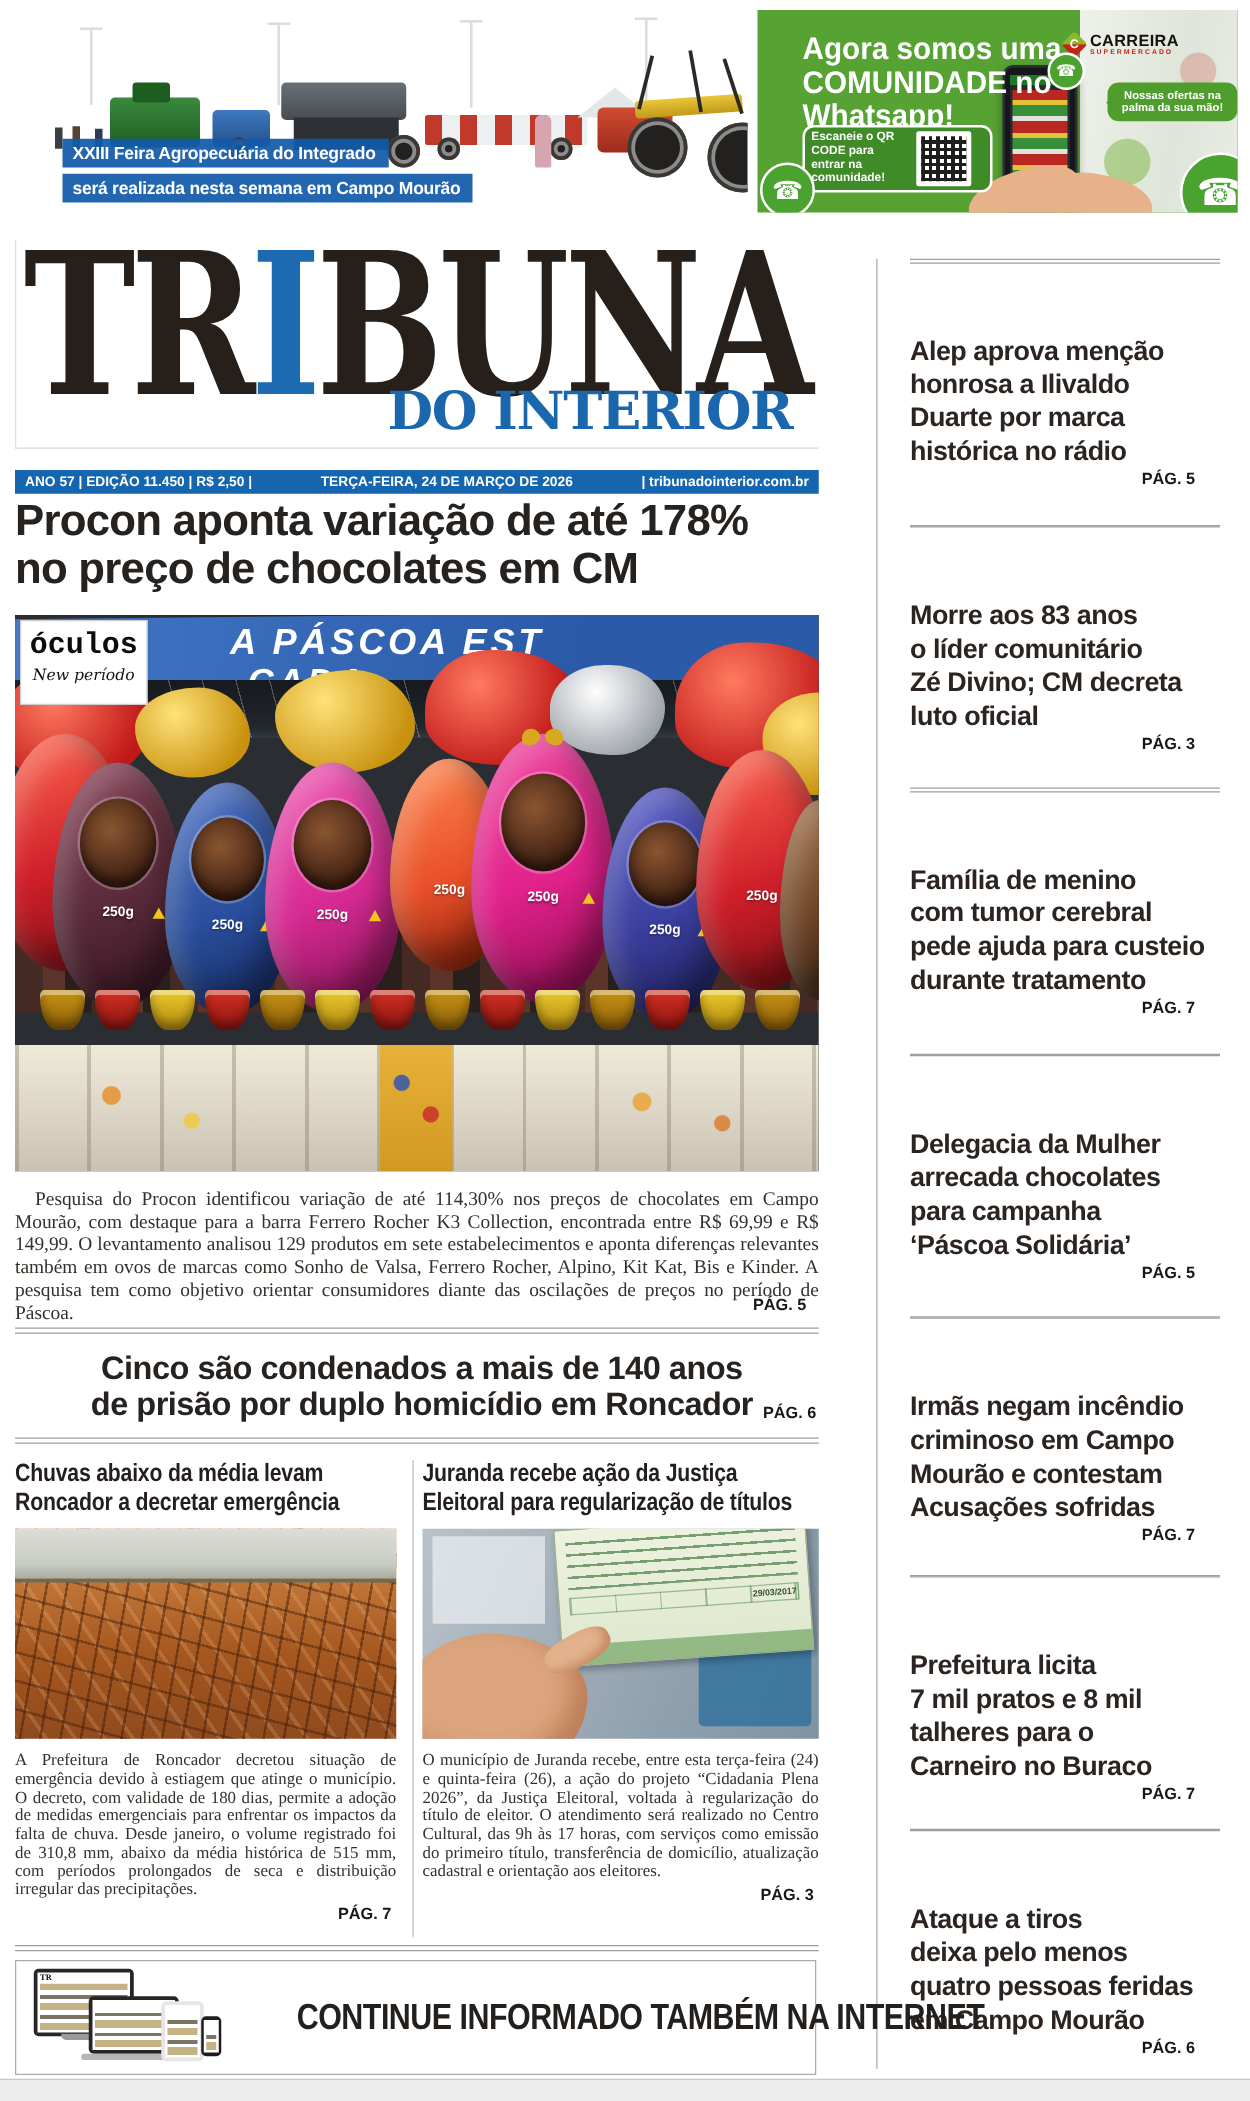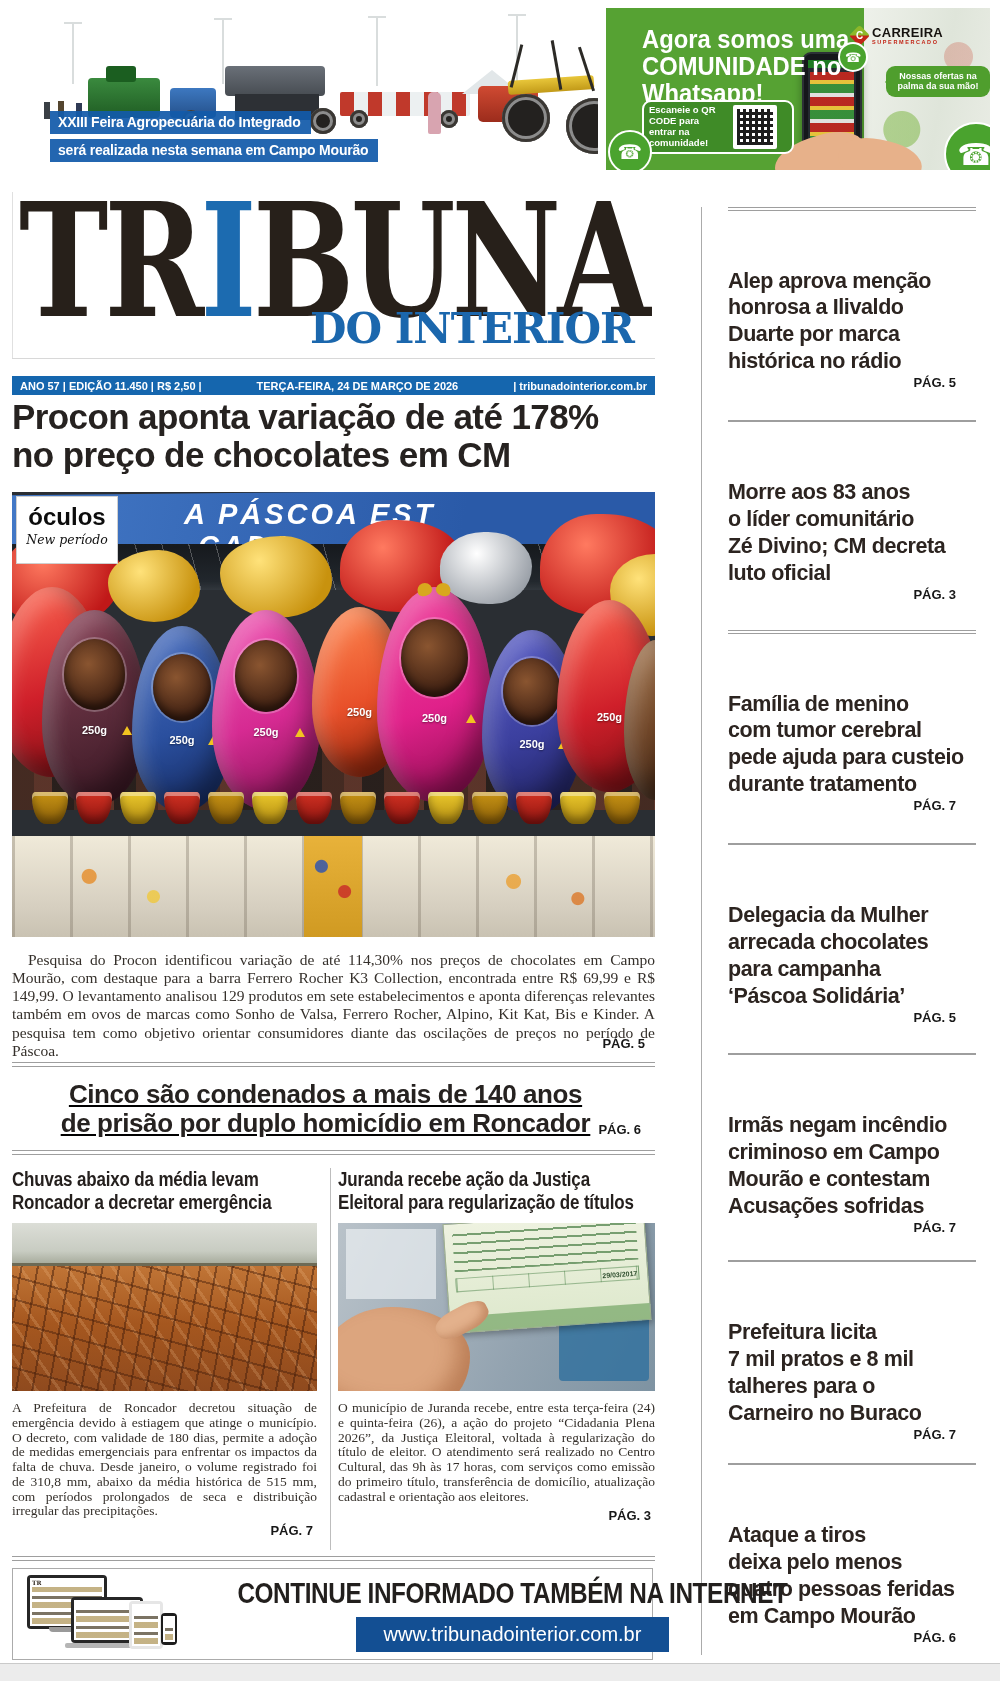--- a/index.html
+++ b/index.html
@@ -124,31 +124,31 @@
   .bow::after { right:0; transform:rotate(22deg); }
   .cups { position:absolute; left:-6px; top:300px; width:660px; display:flex; justify-content:center; }
   .cup { width:36px; height:32px; margin:0 4px; flex:0 0 auto;
     border-radius:4px 4px 46% 46% / 6px 6px 100% 100%;
     box-shadow:inset 0 4px 0 rgba(255,255,255,.4), inset 0 -6px 8px rgba(0,0,0,.35); }
   .cup.gold { background:linear-gradient(#c89414,#8a5e08); }
   .cup.red { background:linear-gradient(#d23122,#8d1410); }
   .cup.yellow { background:linear-gradient(#ecc92c,#b08a10); }
   .oculos { position:absolute; left:4px; top:4px; width:102px; height:68px; background:#fff;
     border:1px solid #cfcfcf; text-align:center; box-sizing:border-box; padding-top:8px; }
-  .oculos-main { font-family:Liberation Sans, sans-serif; font-weight:bold; font-size:24px; color:#0c0c0c; line-height:1; }
+  .oculos-main { font-family:Liberation Mono, monospace; font-weight:bold; font-size:24px; color:#0c0c0c; line-height:1; }
   .oculos-sub { font-family:"DejaVu Serif", serif; font-style:italic; font-size:12.5px; color:#111; margin-top:3px; }
 
   .lead-body { left:12px; top:951px; width:643px; font-family:"Liberation Serif", serif;
     font-size:15.5px; line-height:1.17; color:#35302b; text-align:justify; text-indent:16px; }
   .pag { font-weight:bold; font-size:13px; color:#171717; font-family:"Liberation Sans", sans-serif; }
 
   .sep { height:3px; border-top:1px solid #9e9e9e; border-bottom:1px solid #9e9e9e; }
 
   
-  .center-story { left:4px; top:1080px; width:643px;text-decoration:underline; }
+  .center-story { left:16px; top:1080px; width:643px; }
   .center-h { text-align:center; font-weight:bold; font-size:26px; line-height:1.1; color:#262220; letter-spacing:-.4px; }
 
   
   .col { top:1168px; }
   .col-h { font-weight:bold; font-size:20px; line-height:1.16; color:#241f1d;
     transform:scaleX(.85); transform-origin:left top; letter-spacing:-.2px; }
   .col-photo { margin-top:9px; height:168px; position:relative; overflow:hidden; }
   .col-body { margin-top:10px; font-family:"Liberation Serif", serif; font-size:13.5px; line-height:1.09;
     color:#35302b; text-align:justify; }
   .col-pag { text-align:right; margin-top:4px; padding-right:4px; }
@@ -485,19 +485,18 @@
       <div class="screen-frame" style="left:52px;top:72px;width:86px;height:5px;background:#b5b5b5;border-radius:2px"></div>
       <div class="screen-frame" style="left:116px;top:30px;width:34px;height:48px;background:#e6e6e6">
         <div class="screen-inner"></div>
       </div>
       <div class="screen-frame" style="left:148px;top:42px;width:16px;height:32px;background:#1d1d1d">
         <div class="screen-inner" style="inset:3px 2px"></div>
       </div>
     </div>
     <div class="footer-content">
       <div class="footer-title">CONTINUE INFORMADO TAMBÉM NA INTERNET</div>
-      <div class="url-box">www.tribunadointerior.com.br</div>
     </div>
   </div>
 
   <div class="abs bottom-strip"></div>
 
 </div>
 
 </body></html>

